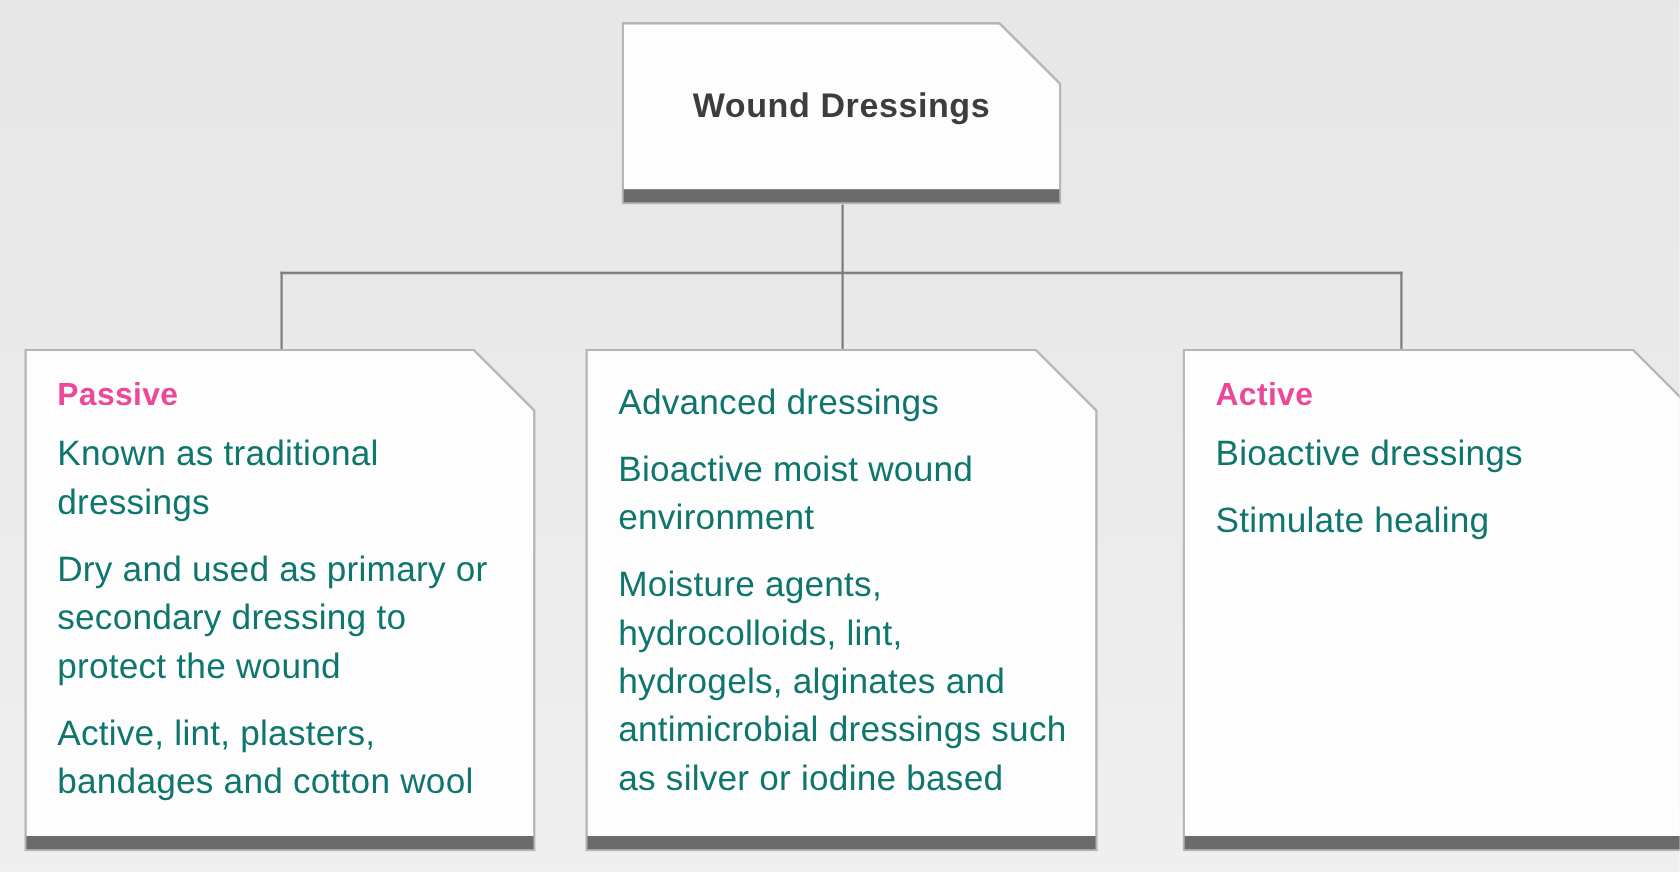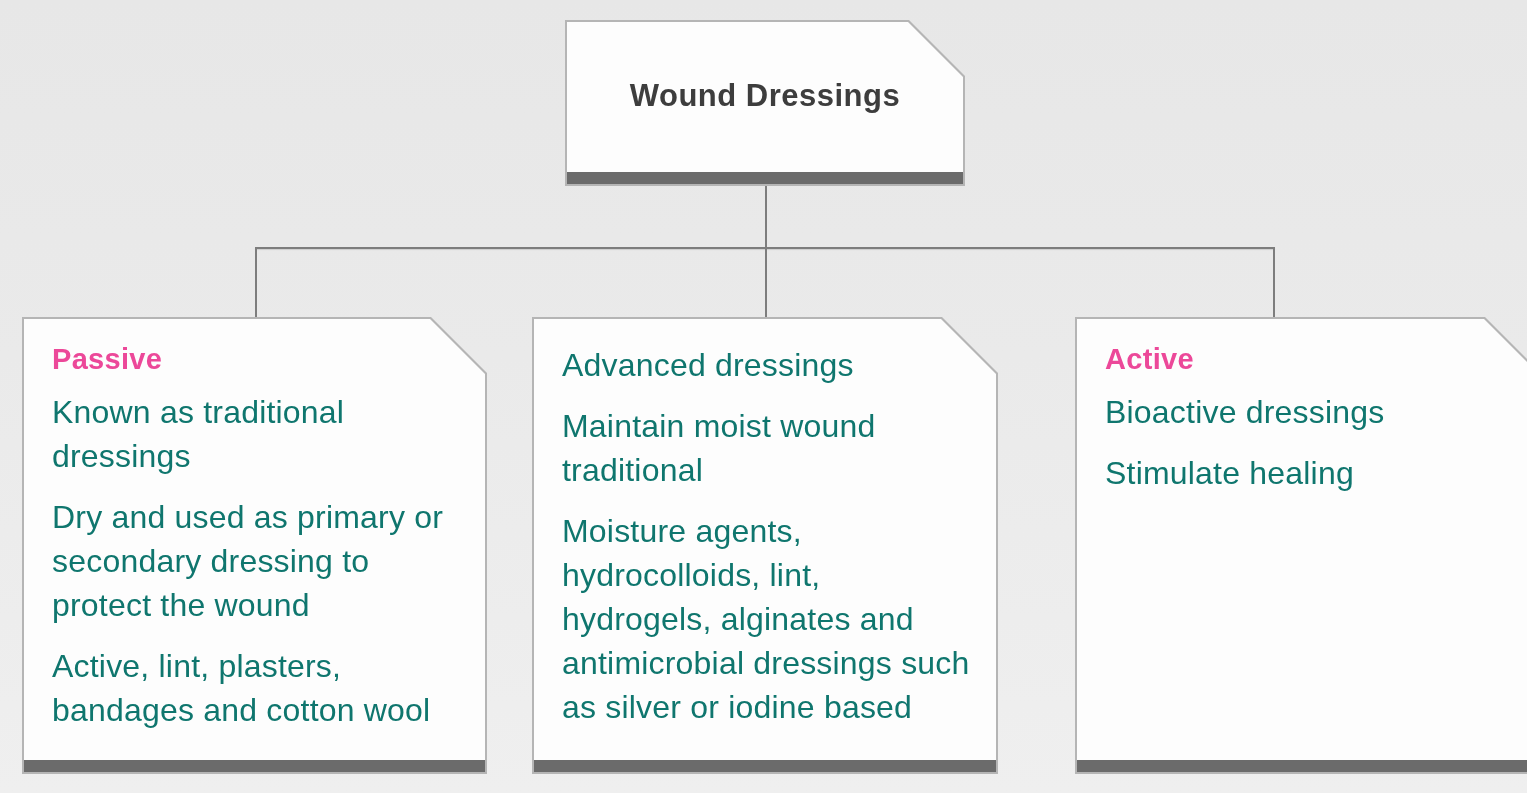--- a/index.html
+++ b/index.html
@@ -91,21 +91,21 @@
     </div>
   </div>
 
   <div class="note box-interactive">
     <div class="note-shape">
       <div class="note-fill"></div>
     </div>
     <div class="note-bar"></div>
     <div class="note-content branch-content">
       <p>Advanced dressings</p>
-      <p>Maintain moist wound traditional</p>
+      <p>Bioactive moist wound environment</p>
       <p>Moisture agents, hydrocolloids, lint, hydrogels, alginates and antimicrobial dressings such as silver or iodine based</p>
     </div>
   </div>
 
   <div class="note box-active">
     <div class="note-shape">
       <div class="note-fill"></div>
     </div>
     <div class="note-bar"></div>
     <div class="note-content branch-content">

